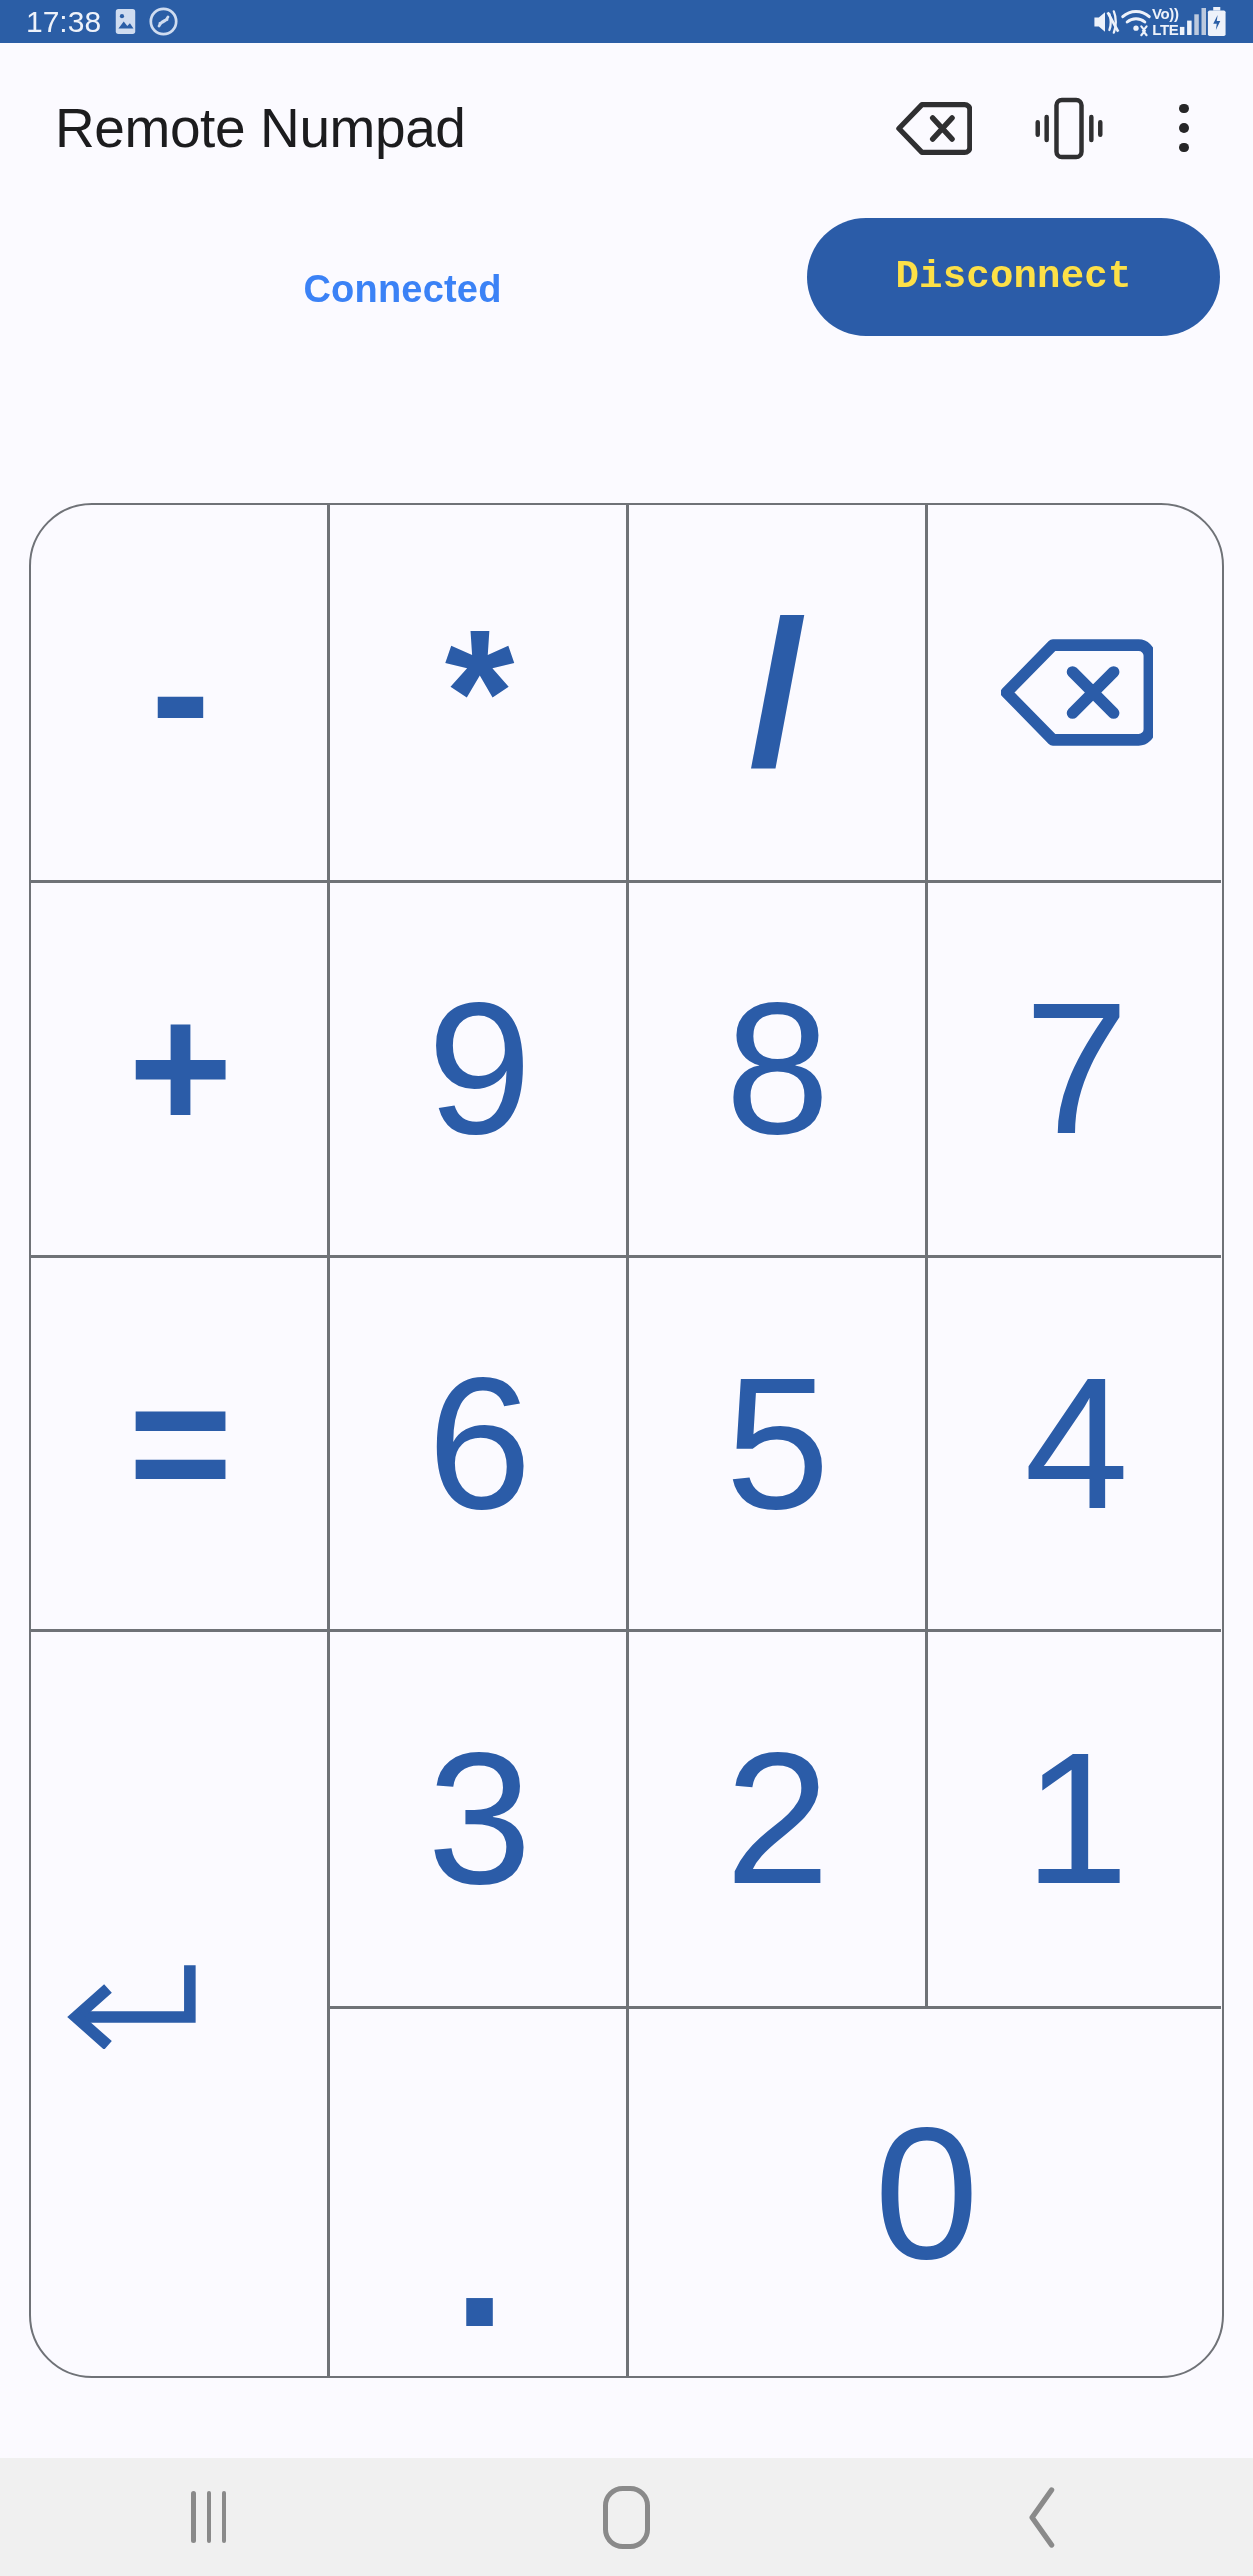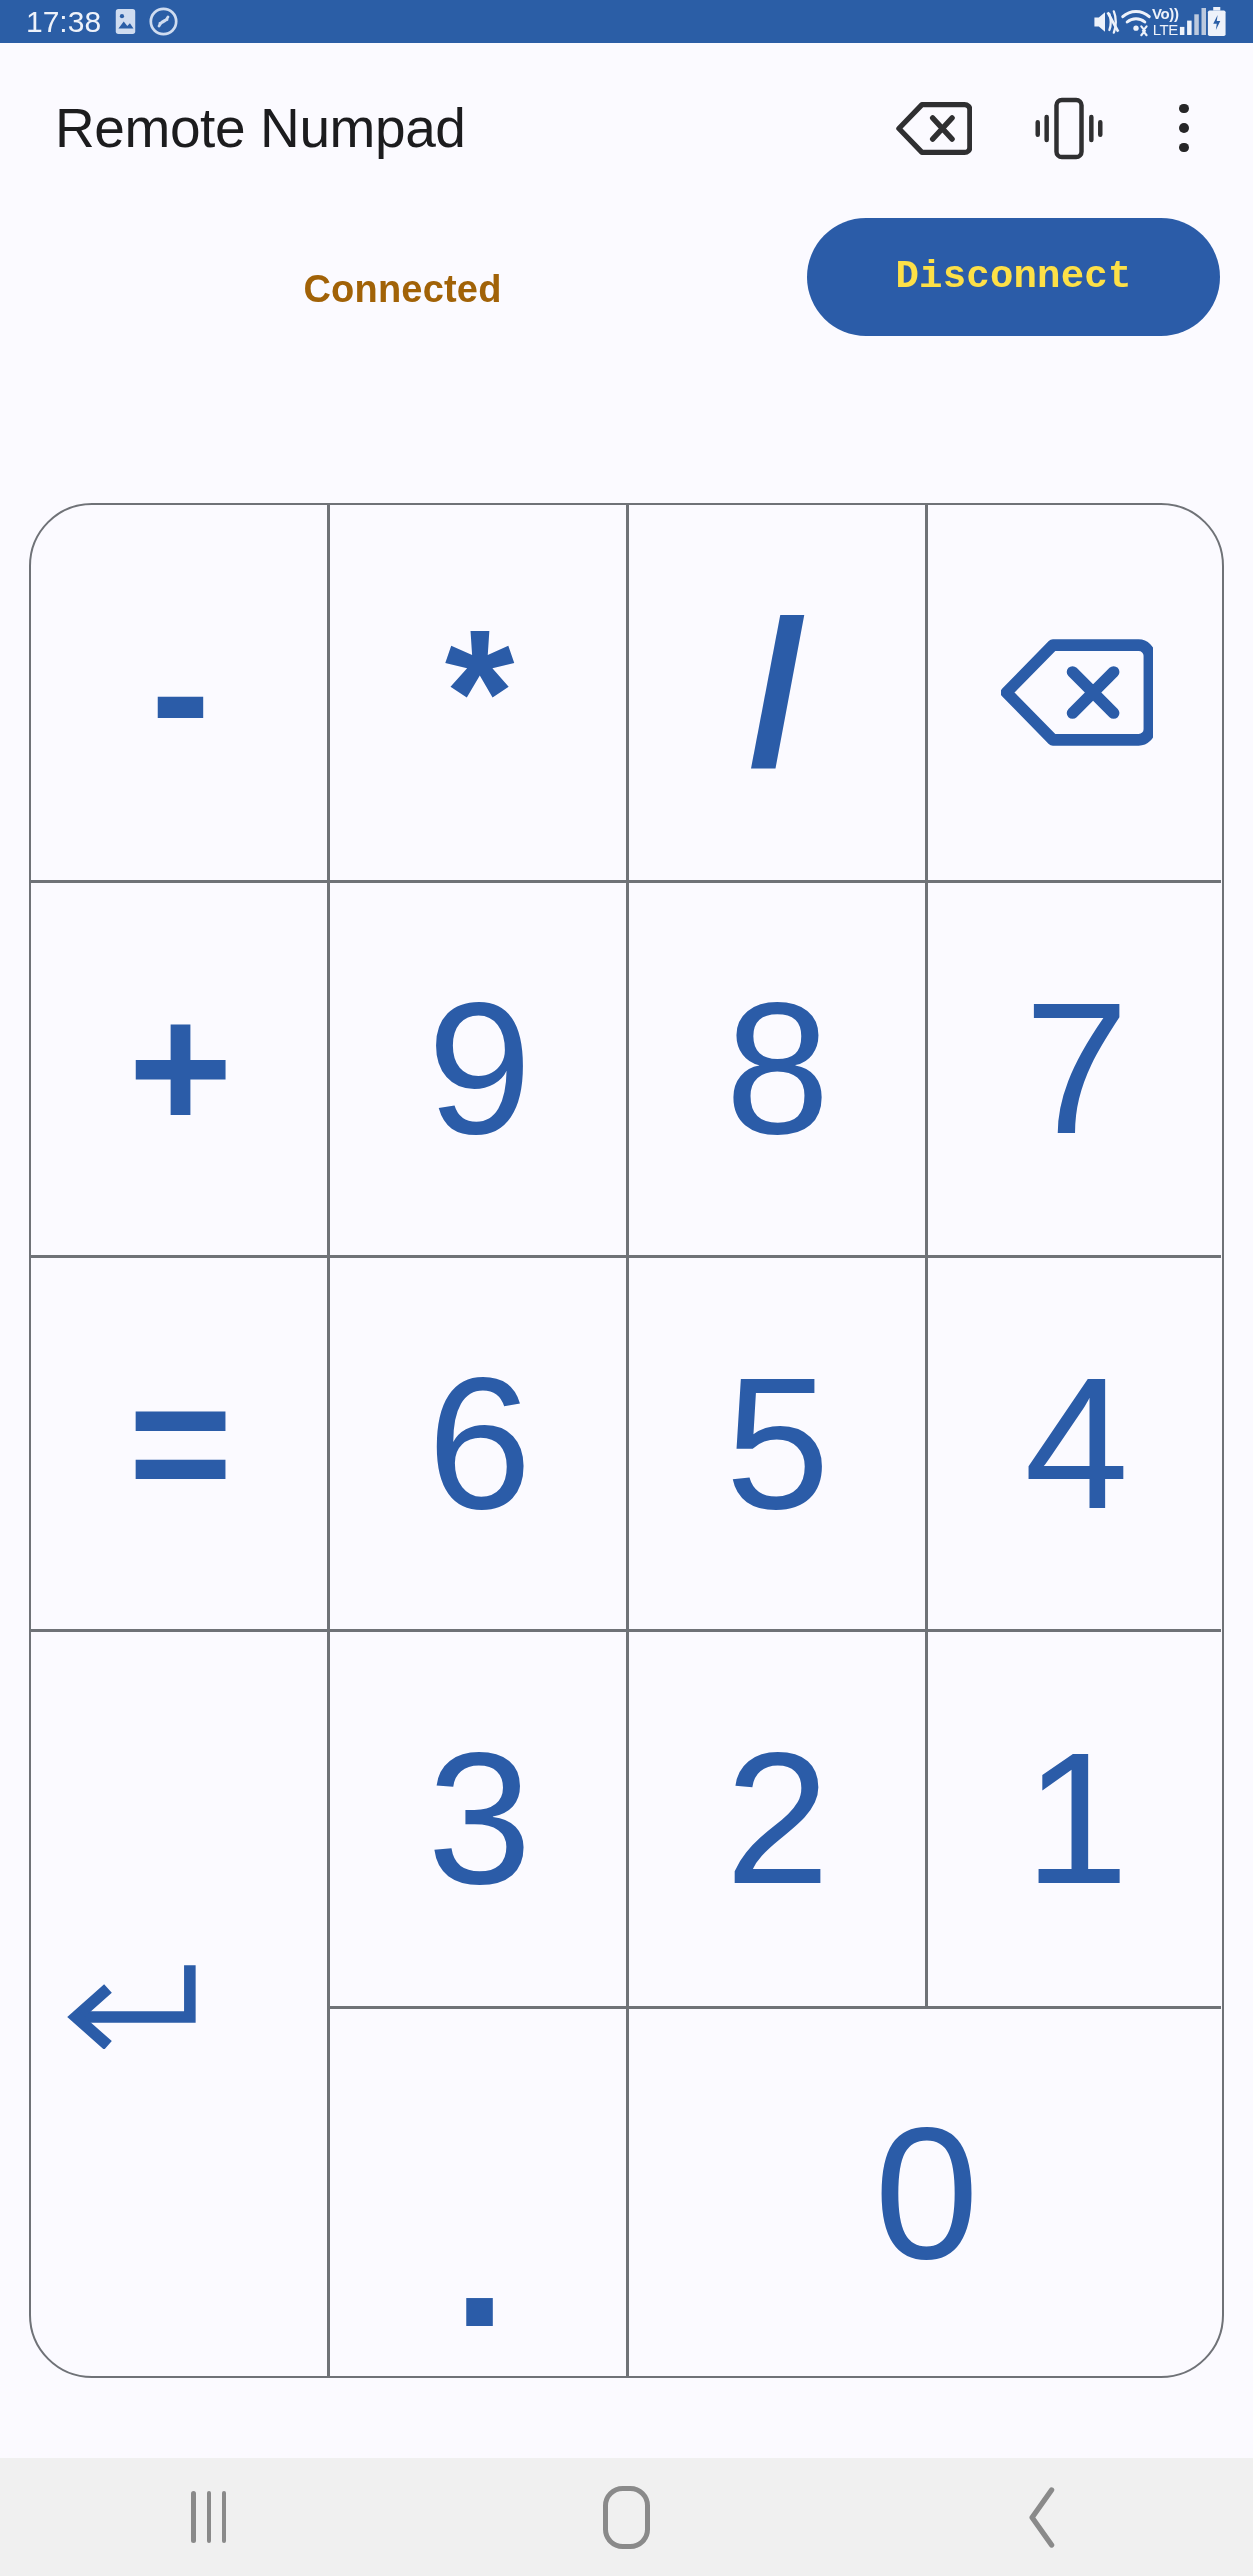--- a/index.html
+++ b/index.html
@@ -21,21 +21,21 @@
   }
   .sb-left { display: flex; align-items: center; gap: 12.5px; }
   .sb-time { font-size: 30px; font-weight: 400; letter-spacing: 0px; color: #eef2fa; }
   .sb-right { margin-left: auto; display: flex; align-items: center; }
   .sb-icon { display: flex; align-items: center; justify-content: center; }
   .volte-wrap {
     display: flex; flex-direction: column; align-items: center; justify-content: center;
     line-height: 1; color: #eef2fa;
   }
   .volte-top { font-size: 15px; font-weight: 700; letter-spacing: -0.4px; }
-  .volte-bot { font-size: 15px; font-weight: 400; letter-spacing: -0.4px; margin-top: 1px; }
+  .volte-bot { font-size: 15px; font-weight: 700; letter-spacing: -0.4px; margin-top: 1px; }
 
   
   .appbar {
     position: absolute; left: 0; top: 43px; width: 1253px; height: 170px;
     display: flex; align-items: center;
     padding: 0 52px 0 55px;
     background: #fbfaff;
   }
   .app-title {
     font-size: 55px; font-weight: 400; color: #1c1c1e;
@@ -46,21 +46,21 @@
   .kebab { display: flex; flex-direction: column; gap: 9.8px; align-items: center; padding: 0 12.5px; cursor: pointer; }
   .kebab i { display: block; width: 9.8px; height: 9.8px; border-radius: 50%; background: #262628; }
 
   
   .connrow {
     position: absolute; left: 0; top: 213px; width: 1253px; height: 152px;
     display: flex; align-items: center;
   }
   .conn-status {
     position: absolute; left: 0; width: 805px; text-align: center;
-    font-size: 38px; font-weight: 700; color: #a16207;
+    font-size: 38px; font-weight: 700; color: #3b82f6;
     letter-spacing: 0.2px;
   }
   .disconnect-btn {
     position: absolute; left: 807px; top: 5px;
     width: 413px; height: 118px;
     background: #2b5ca8; color: #fde047;
     border: none; border-radius: 59px;
     font-family: Liberation Mono, monospace;
     font-size: 39px; font-weight: 700; letter-spacing: 0.2px;
     cursor: pointer;

